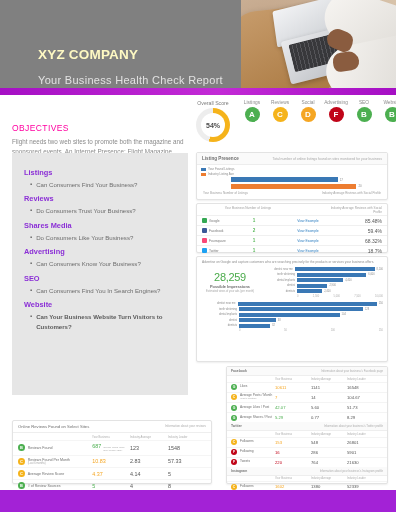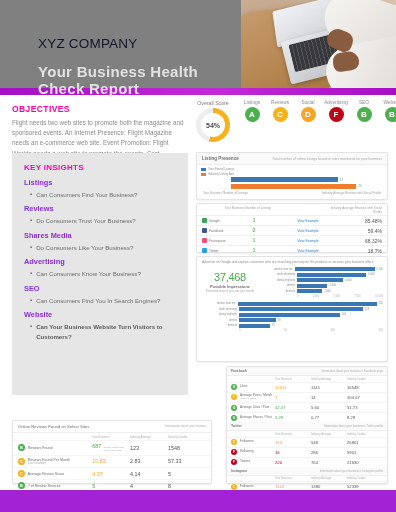--- a/index.html
+++ b/index.html
@@ -11,22 +11,22 @@
   }
   .page { position:relative; width:396px; height:512px; background:#fff; }
 
   
   .header { position:relative; height:88px; display:flex; }
   .header-left {
     flex:1; background:#808080; position:relative;
     display:flex; flex-direction:column; justify-content:center;
     padding-left:38px;
   }
-  .company-name { color:#0f172a; font-size:13.5px; font-weight:normal; letter-spacing:0.2px;margin-top:44px; }
-  .report-sub { color:#e2e2e2; font-size:15px; margin-top:12px; letter-spacing:0.3px;font-weight:bold; }
+  .company-name { color:#fef9c3; font-size:13.5px; font-weight:bold; letter-spacing:0.2px;margin-top:44px; }
+  .report-sub { color:#e2e2e2; font-size:11px; margin-top:12px; letter-spacing:0.3px; }
   .header-photo {
     width:155px; background:#c9ab93; position:relative; overflow:hidden;
   }
   .ph-bg { position:absolute; inset:0; background:
       radial-gradient(circle at 20% 75%, #b89a7e 0%, #c7ab90 45%, #d8c3aa 100%); }
   .ph-wood {
     position:absolute; left:-8px; top:8px; width:110px; height:88px;
     background:linear-gradient(160deg,#c79c6c,#a8773f);
     border-radius:26px 18px 34px 22px; transform:rotate(-6deg);
     box-shadow:0 2px 6px rgba(0,0,0,.18);
@@ -74,21 +74,21 @@
   }
   .ph-book {
     position:absolute; right:24px; bottom:6px; width:40px; height:26px;
     background:linear-gradient(90deg,#e8e2d6,#cfc6b4); transform:rotate(-16deg);
     border-radius:2px;
   }
   .accent-bar-grad { height:7px; background:linear-gradient(90deg,#a50fc4 0%,#c32ad6 55%,#a50fc4 100%); }
 
   
   .objectives { padding:9px 12px 4px 12px; width:196px; }
-  .obj-title { color:#ff00a0; font-size:8.5px; font-weight:bold; letter-spacing:0.4px; }
+  .obj-title { color:#ff00a0; font-size:8.5px; font-weight:normal; letter-spacing:0.4px;margin-top:19px; }
   .obj-body { color:#8a8a8a; font-size:6.3px; line-height:1.62; margin-top:4px; }
 
   
   .score-row {
     position:absolute; left:196px; top:97px; width:200px; height:48px;
     display:flex; align-items:flex-start; padding-top:3px;
   }
   .score-wrap { width:52px; text-align:center; }
   .score-label { font-size:5.2px; color:#7b7b7b; margin-bottom:2px; white-space:nowrap; }
   .donut {
@@ -278,21 +278,20 @@
           <div class="grade-circle" style="background: rgb(76, 175, 80);">B</div>
         </div>
         <div class="grade">
           <div class="grade-name">Website</div>
           <div class="grade-circle" style="background: rgb(76, 175, 80);">B</div>
         </div>
       </div>
   </div>
 
   <div class="insights">
-    <div class="ins-title">KEY INSIGHTS</div>
     <div id="ins-list">
         <div class="ins-cat">Listings</div>
         <div class="ins-li">
           <span class="ins-bullet">▪</span>
           <span class="ins-text">Can Consumers Find Your Business?</span>
         </div>
         <div class="ins-cat">Reviews</div>
         <div class="ins-li">
           <span class="ins-bullet">▪</span>
           <span class="ins-text">Do Consumers Trust Your Business?</span>
@@ -397,21 +396,21 @@
           <div class="lt-link">View Example</div>
           <div class="lt-pct">18.7%</div>
         </div>
       </div>
   </div>
 
   <div class="card" id="ads-card">
     <div class="ads-note">Advertise on Google and capture customers who are searching precisely for the products or services your business offers.</div>
     <div class="ads-block">
       <div class="ads-stat">
-        <div class="ads-num">37,468</div>
+        <div class="ads-num">28,259</div>
         <div class="ads-lab">Possible Impressions</div>
         <div class="ads-sub">Estimated views of your ads (per month)</div>
       </div>
       <div class="ads-chart" id="imp-chart">
           <div class="ads-row">
             <div class="ads-kw">dentist near me</div>
             <div class="ads-bar" style="width: 69.66%; background: rgb(58, 120, 181);"></div>
             <div class="ads-val">8,100</div>
           </div>
           <div class="ads-row">

